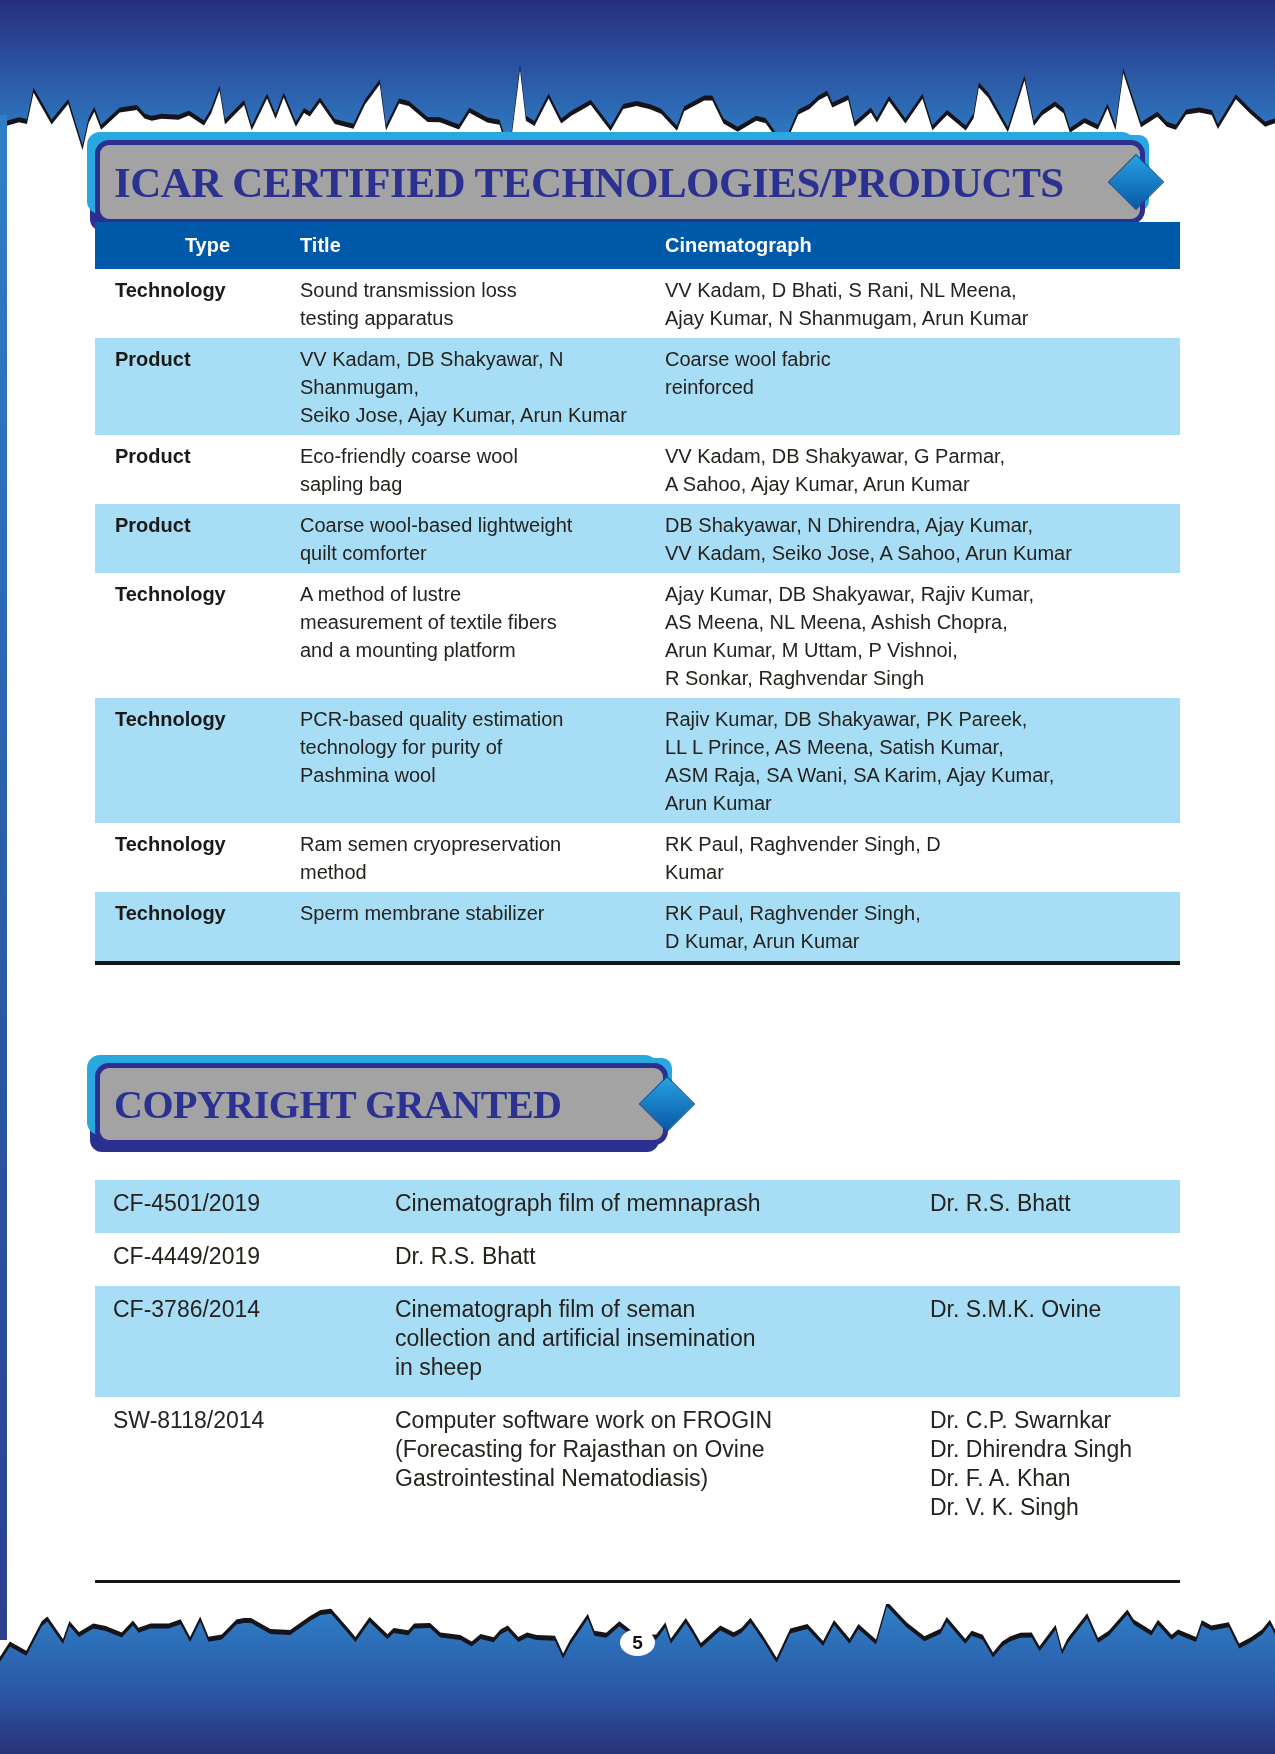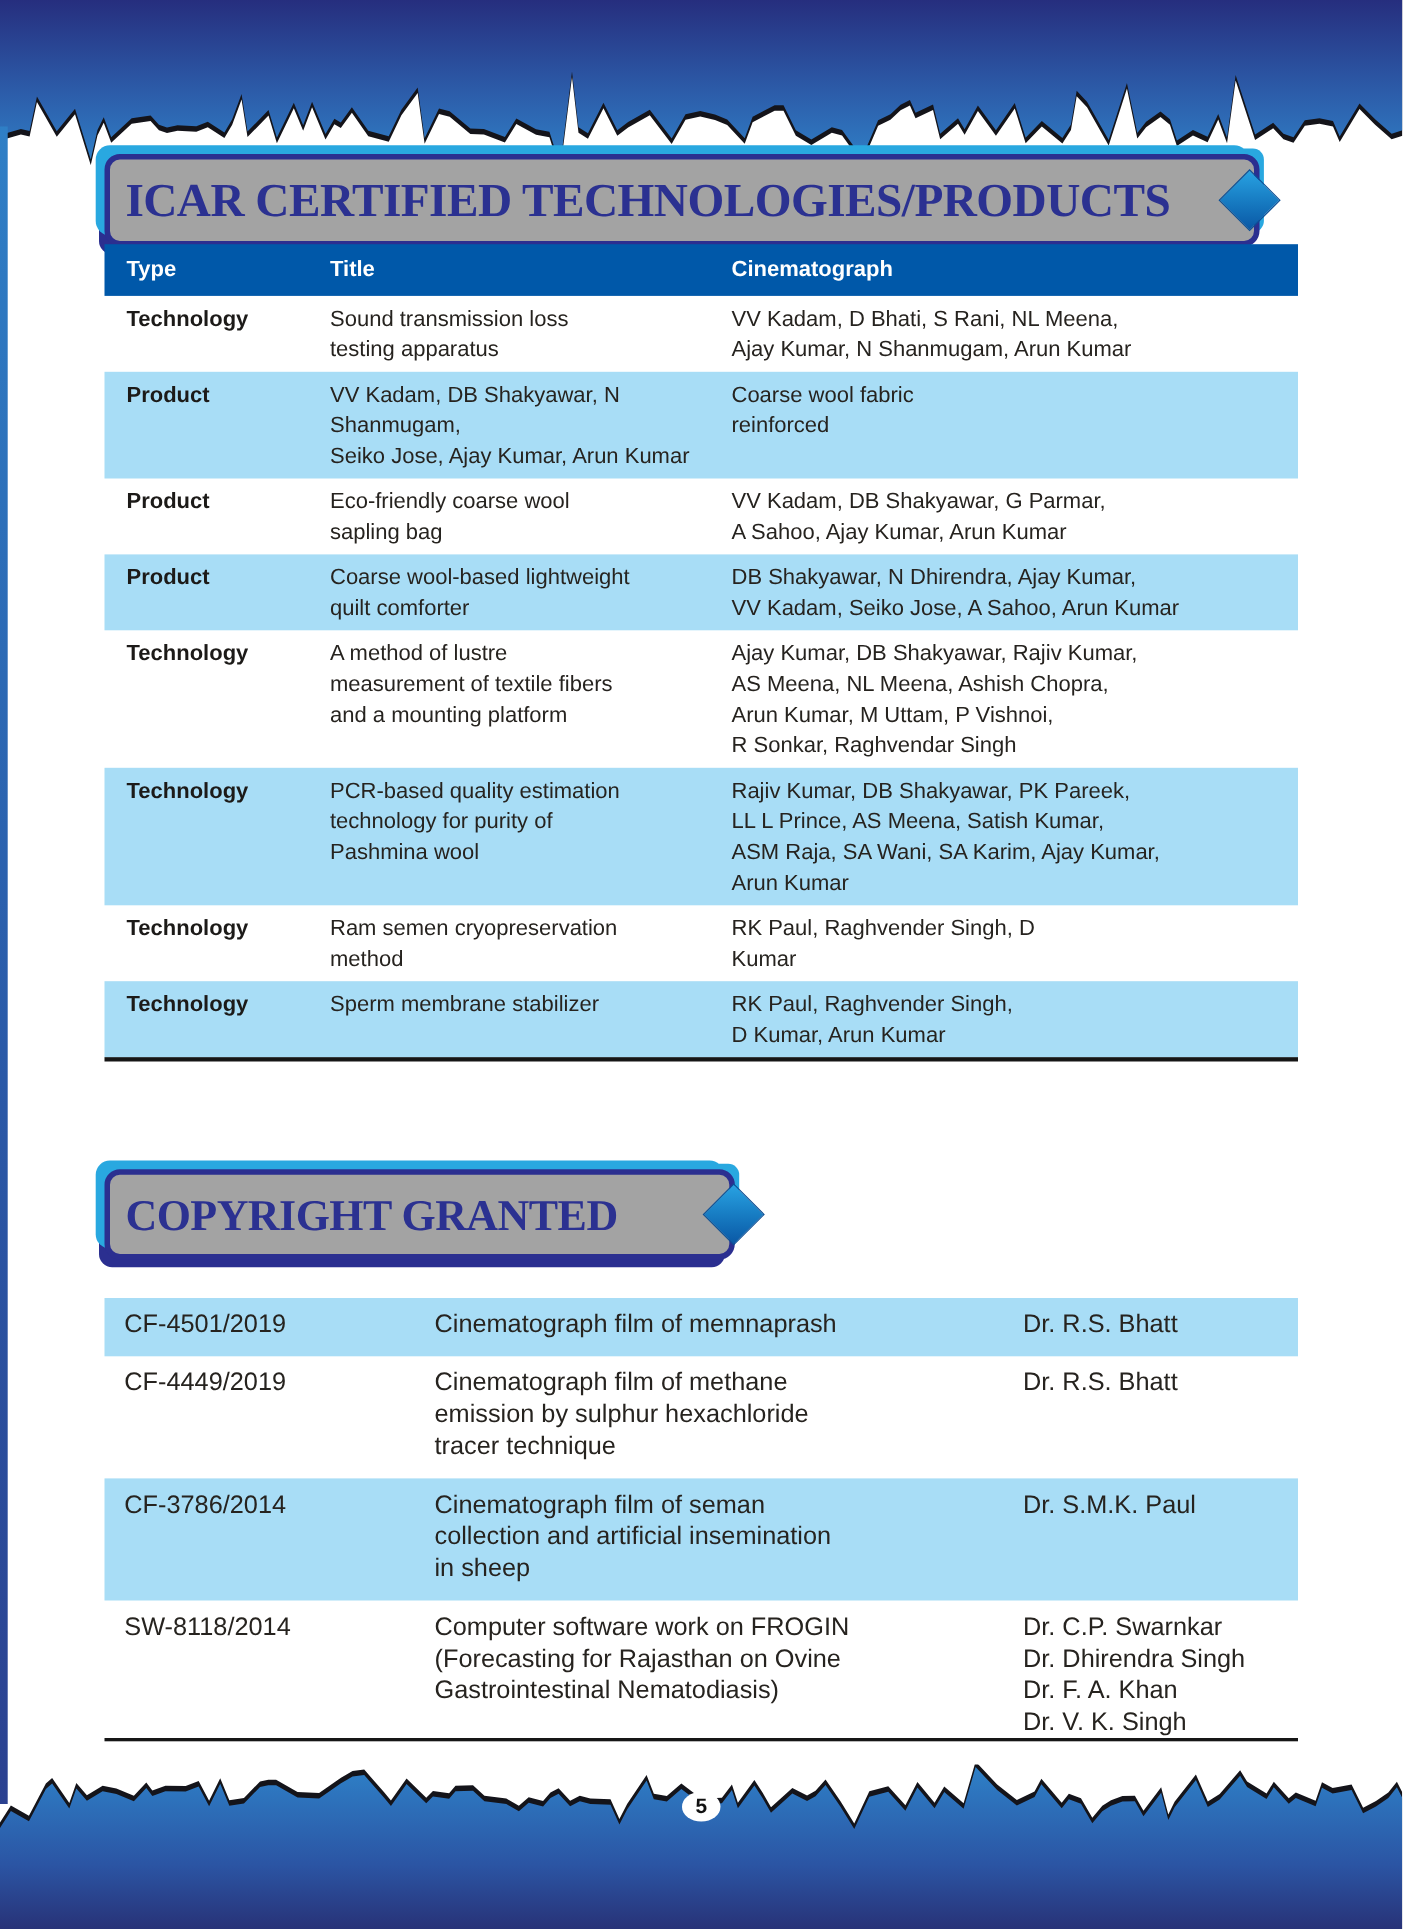--- a/index.html
+++ b/index.html
@@ -55,21 +55,21 @@
   .table1{
     position:absolute;left:95px;top:222px;width:1085px;
     border-bottom:4px solid #161616;
   }
   .t1-head{
     display:grid;grid-template-columns:205px 365px 1fr;
     background:#0058a9;color:#ffffff;
     font-weight:bold;font-size:20px;
     height:47px;align-items:center;
   }
-  .t1-head > div:first-child{padding-left:20px;}
+  .t1-head > div:first-child{padding-left:20px;text-align:center;}
   .t1-row{
     display:grid;grid-template-columns:205px 365px 1fr;
     font-size:20px;line-height:28px;
     padding:7px 0 6px 0;
   }
   .t1-row:nth-child(odd){background:#a8ddf6;}
   .t1-row .c-type{padding-left:20px;font-weight:bold;color:#1c1a18;}
   .pre{white-space:pre-line;}
   
   .table2{position:absolute;left:95px;top:1180px;width:1085px;}
@@ -192,31 +192,28 @@
   </div>
 
   <div class="table2">
     <div class="t2-row">
       <div class="c-id">CF-4501/2019</div>
       <div class="pre">Cinematograph film of memnaprash</div>
       <div class="pre">Dr. R.S. Bhatt</div>
     </div>
     <div class="t2-row">
       <div class="c-id">CF-4449/2019</div>
-      <div class="pre">Cinematograph film of methane
-emission by sulphur hexachloride
-tracer technique</div>
       <div class="pre">Dr. R.S. Bhatt</div>
     </div>
     <div class="t2-row">
       <div class="c-id">CF-3786/2014</div>
       <div class="pre">Cinematograph film of seman
 collection and artificial insemination
 in sheep</div>
-      <div class="pre">Dr. S.M.K. Paul</div>
+      <div class="pre">Dr. S.M.K. Ovine</div>
     </div>
     <div class="t2-row">
       <div class="c-id">SW-8118/2014</div>
       <div class="pre">Computer software work on FROGIN
 (Forecasting for Rajasthan on Ovine
 Gastrointestinal Nematodiasis)</div>
       <div class="pre">Dr. C.P. Swarnkar
 Dr. Dhirendra Singh
 Dr. F. A. Khan
 Dr. V. K. Singh</div>

